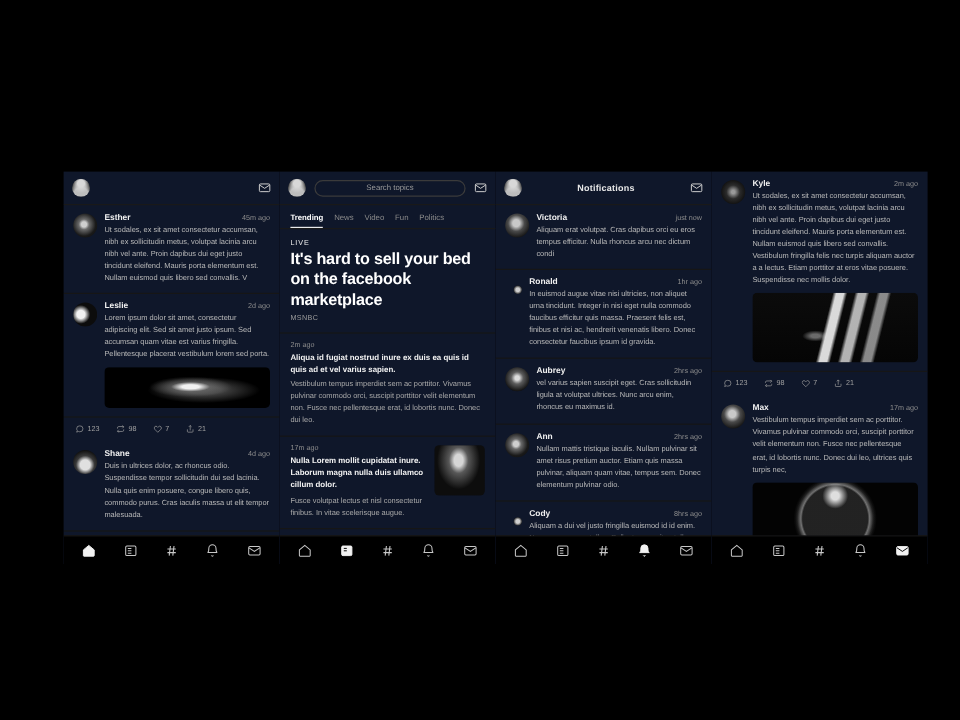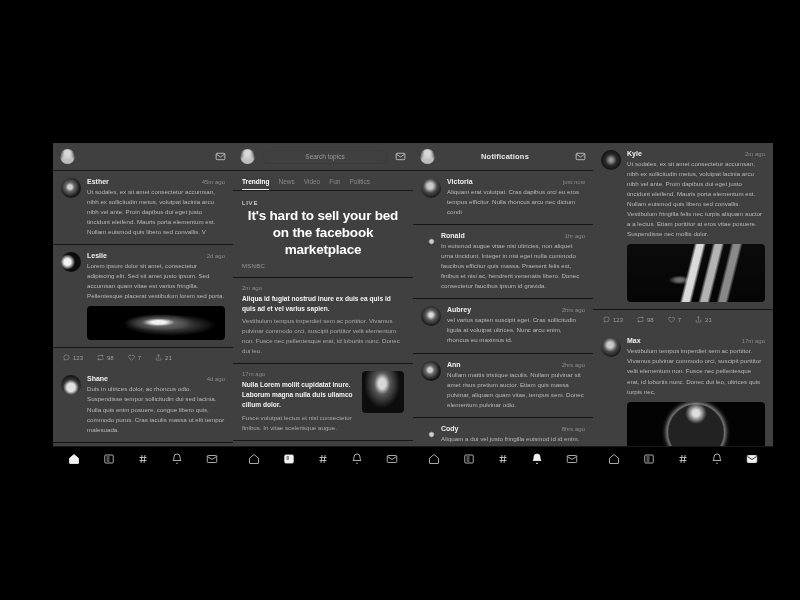--- a/index.html
+++ b/index.html
@@ -9,21 +9,21 @@
     font-family:"Liberation Sans", sans-serif;
     overflow:hidden;
   }
   .stage { position:relative; width:800px; height:600px; background:#000; }
 
   .panel {
     position:absolute;
     top:143px;
     width:180px;
     height:327px;
-    background:#404040;
+    background:#0f172a;
     overflow:hidden;
     display:flex;
     flex-direction:column;
   }
   #panel-feed      { left:53px;  }
   #panel-news      { left:233px; }
   #panel-notif     { left:413px; }
   #panel-messages  { left:593px; }
 
   
@@ -148,21 +148,21 @@
       #070707;
   }
 
   
   .engage { display:flex; gap:14px; padding:6px 10px 7px; align-items:center; }
   .eg { display:flex; align-items:center; gap:3px; color:#9e9e9e; font-size:6px; }
   .eg svg { display:block; }
 
   
   .live { color:#ededed; font-size:6px; letter-spacing:.8px; padding:9px 9px 2px; }
-  .headline { color:#fff; font-size:13.5px; font-weight:bold; line-height:1.25; padding:0 9px; letter-spacing:-.2px;text-align:center; }
+  .headline { color:#fff; font-size:13.5px; font-weight:bold; line-height:1.25; padding:0 9px; letter-spacing:-.2px; }
   .source { color:#9a9a9a; font-size:6px; padding:4px 9px 8px; letter-spacing:.3px; }
   .nrow { padding:7px 9px; border-top:1px solid #161616; display:flex; gap:7px; }
   .nrow-main { flex:1; min-width:0; }
   .ntime { color:#8c8c8c; font-size:6px; }
   .ntitle { color:#f2f2f2; font-size:6.6px; font-weight:bold; line-height:1.5; margin-top:3px; }
   .nbody { color:#a9a9a9; font-size:6.2px; line-height:1.6; margin-top:3px; }
 
   
   .nav {
     flex:0 0 auto;

